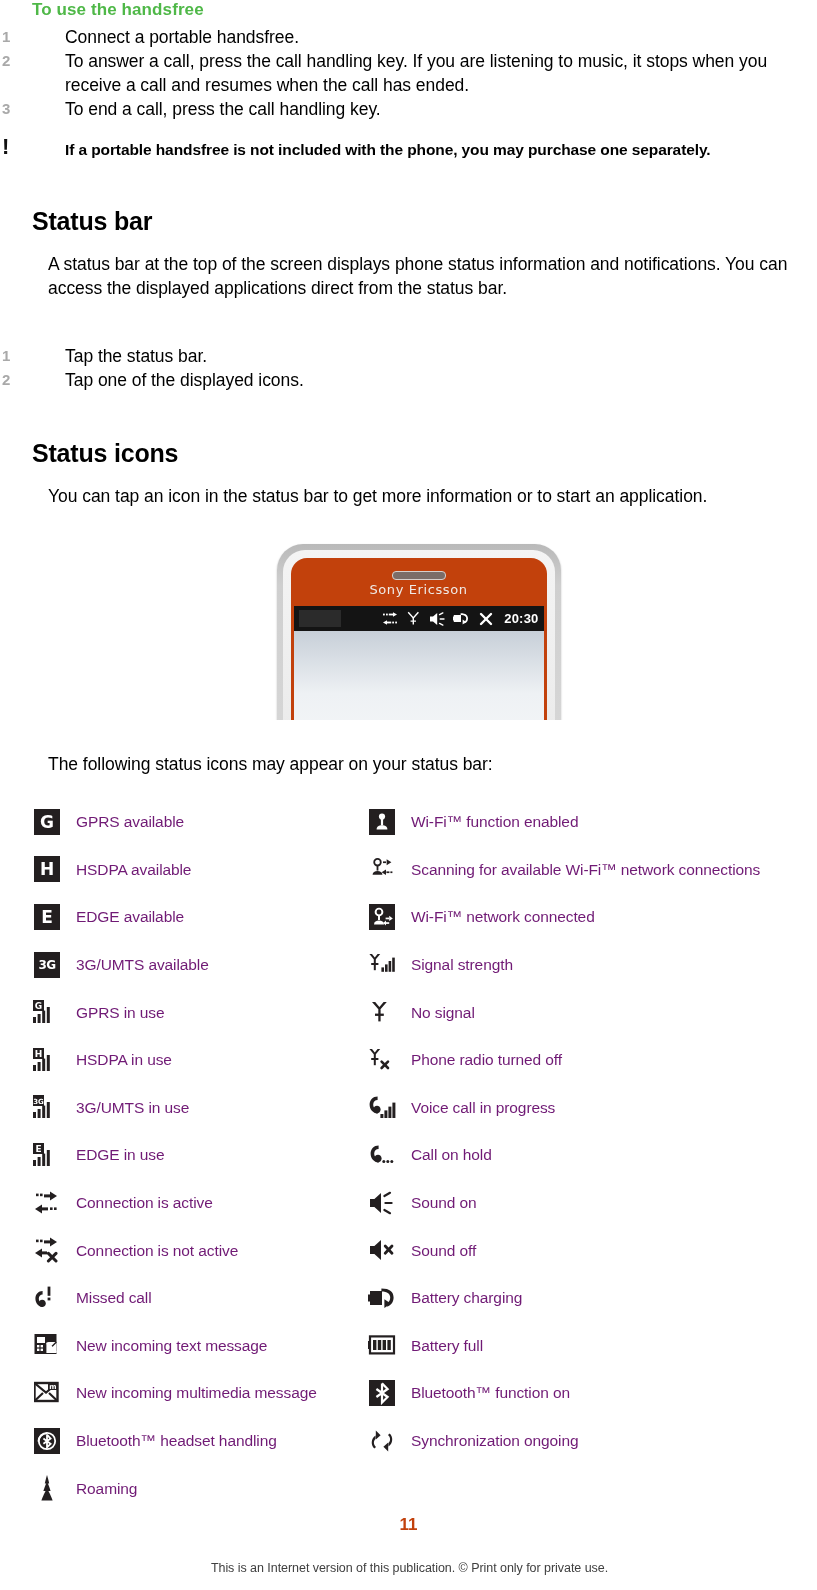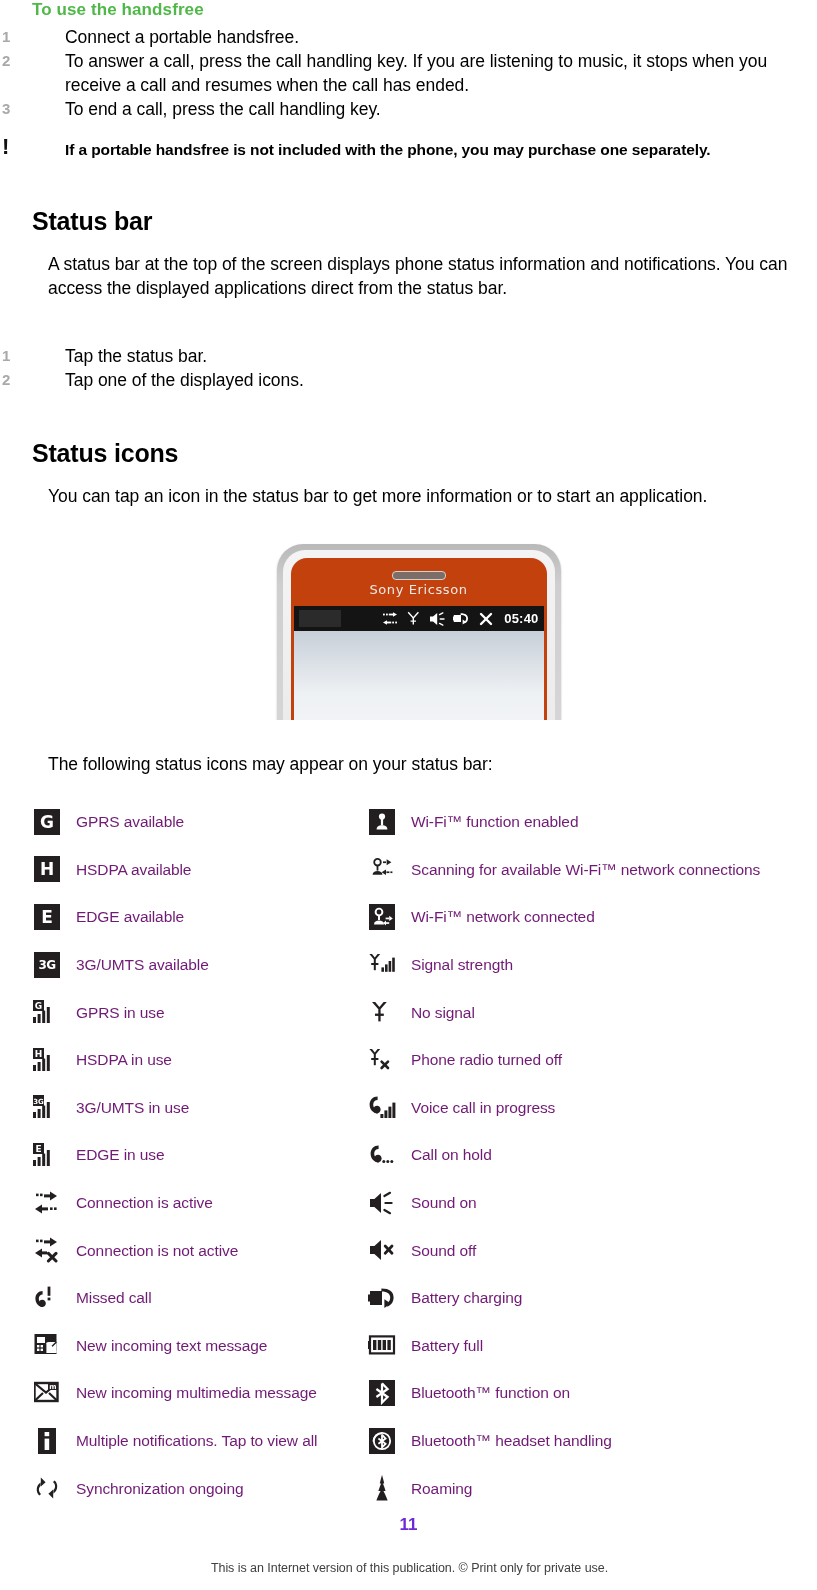--- a/index.html
+++ b/index.html
@@ -252,21 +252,21 @@
   .tile.t-lg { font-size: 17px; }
   .tile.t-sm { font-size: 12px; letter-spacing: -0.5px; }
 
   
   .pagenum {
     position: absolute;
     left: 0;
     right: 0;
     top: 1515px;
     text-align: center;
-    color: #6d28d9;
+    color: #c2410c;
     font-size: 17px;
     font-weight: bold;
   }
   .disclaimer {
     position: absolute;
     left: 2px;
     right: 0;
     top: 1561px;
     text-align: center;
     color: #404040;
@@ -383,21 +383,21 @@
 
           <span class="sb-ico">
             <svg width="14" height="14" viewBox="0 0 14 14">
                 <g stroke="#fff" stroke-width="2.4" stroke-linecap="round">
               <path d="M2 2 L12 12"></path>
                   <path d="M12 2 L2 12"></path>
             </g>
               </svg>
           </span>
 
-          <span class="sb-clock">05:40</span>
+          <span class="sb-clock">20:30</span>
         </div>
 
         <div class="screen-body"></div>
       </div>
     </div>
   </div>
 
   <div class="spacer-sm"></div>
   <p class="body">The following status icons may appear on your status bar:</p>
 
@@ -763,32 +763,20 @@
           <g stroke="#fff" stroke-width="2.2" fill="none" stroke-linejoin="miter">
             <path d="M13 3.4 L13 22.6 L18.6 17 L7.4 9 M7.4 17 L18.6 9 L13 3.4"></path>
           </g>
           </svg>
       </span>
       <span class="leg-label">Bluetooth™ function on</span>
     </div>
 
     <div class="leg-cell">
       <span class="leg-ico">
-        <svg width="18" height="26" viewBox="0 0 18 26">
-            <rect width="18" height="26" fill="#231f20"></rect>
-          <g fill="#fff">
-              <rect x="6.6" y="4" width="4.6" height="4.2"></rect>
-              <rect x="6.6" y="10.6" width="4.6" height="11.4"></rect>
-            </g>
-          </svg>
-      </span>
-      <span class="leg-label">Multiple notifications. Tap to view all</span>
-    </div>
-    <div class="leg-cell">
-      <span class="leg-ico">
         <svg width="26" height="26" viewBox="0 0 26 26">
             <rect width="26" height="26" fill="#231f20"></rect>
           <circle cx="13" cy="13" r="8.2" fill="none" stroke="#fff" stroke-width="1.8"></circle>
           <g stroke="#fff" stroke-width="1.8" fill="none">
               <path d="M13 6.6 L13 19.4 L16.6 15.8 L9.4 10.6 M9.4 15.8 L16.6 10.6 L13 6.6"></path>
             </g>
           <g stroke="#fff" stroke-width="1.8" fill="none">
               <path d="M4.4 13.6 C4.4 9 8.2 5.4 13 5.4"></path>
             </g>
         </svg>

